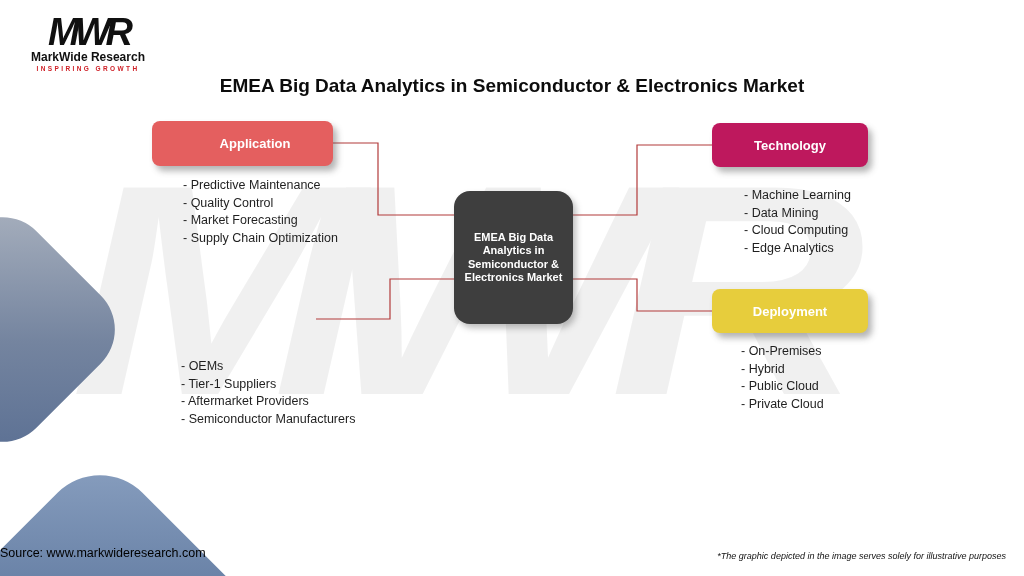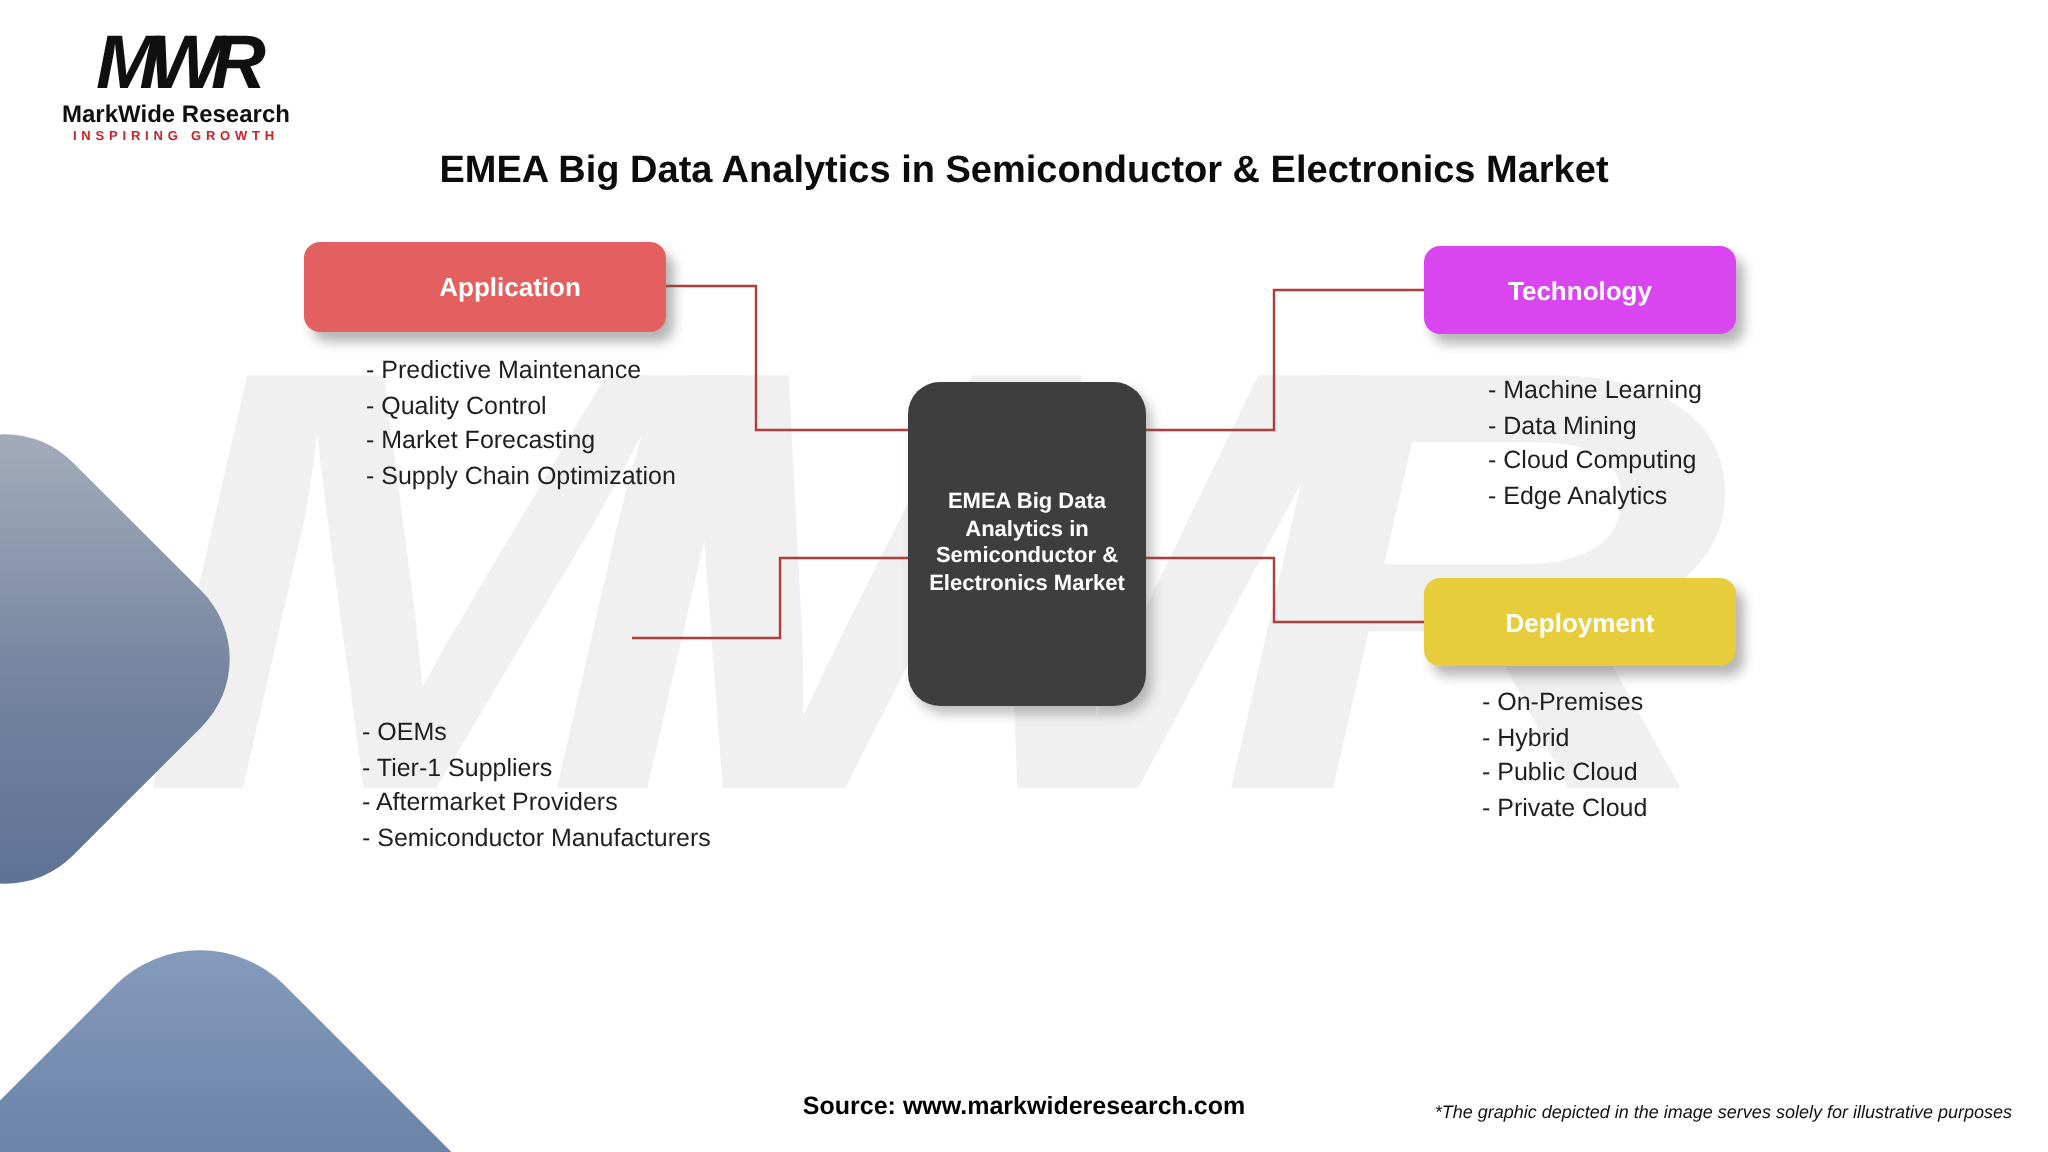--- a/index.html
+++ b/index.html
@@ -27,28 +27,28 @@
   
   .connectors{position:absolute;left:0;top:0;z-index:1;}
 
   
   .branch-box{position:absolute;z-index:2;border-radius:8px;display:flex;align-items:center;
     justify-content:center;color:#ffffff;font-weight:bold;font-size:13px;
     box-shadow:4px 5px 6px rgba(90,90,90,0.45);}
   .branch-list{position:absolute;z-index:2;font-size:12.5px;line-height:17.5px;color:#1f1f1f;}
 
   
-  .center-node{position:absolute;left:454px;top:191px;width:119px;height:162px;z-index:2;
+  .center-node{position:absolute;left:454px;top:191px;width:119px;height:133px;z-index:2;
     background:#3e3e3e;border-radius:16px;color:#ffffff;font-weight:bold;font-size:11px;
     line-height:13.5px;display:flex;flex-direction:column;align-items:center;justify-content:center;
     text-align:center;padding:0 8px;box-sizing:border-box;box-shadow:3px 4px 6px rgba(90,90,90,0.4);}
 
   
-  .source-line{position:absolute;left:0;right:0;top:546px;text-align:center;z-index:2;
-    font-size:12.5px;font-weight:bold;color:#000;}
+  .source-line{position:absolute;left:0;right:0;top:546px;text-align:left;z-index:2;
+    font-size:12.5px;font-weight:normal;color:#000;}
   .disclaimer{position:absolute;right:18px;top:551px;z-index:2;font-size:9px;font-style:italic;color:#111;}
 </style>
 </head>
 <body>
 
 <div id="stage">
 
   <div class="watermark">MWR</div>
   <div class="shape shape-left"></div>
   <div class="shape shape-bottom"></div>
@@ -78,21 +78,21 @@
   <div class="branch-box" style="left: 152px; top: 121px; width: 156px; height: 45px; background: rgb(228, 95, 95); padding-left: 25px;">
     <span>Application</span>
   </div>
   <div class="branch-list" style="left:183px;top:177px">
     <div>- Predictive Maintenance</div>
     <div>- Quality Control</div>
     <div>- Market Forecasting</div>
     <div>- Supply Chain Optimization</div>
   </div>
 
-  <div class="branch-box" style="left: 712px; top: 123px; width: 156px; height: 44px; background: #d946ef;">
+  <div class="branch-box" style="left: 712px; top: 123px; width: 156px; height: 44px; background: #be185d;">
     <span>Technology</span>
   </div>
   <div class="branch-list" style="left:744px;top:187px">
     <div>- Machine Learning</div>
     <div>- Data Mining</div>
     <div>- Cloud Computing</div>
     <div>- Edge Analytics</div>
   </div>
 
   <div class="branch-list" style="left:181px;top:358px">

